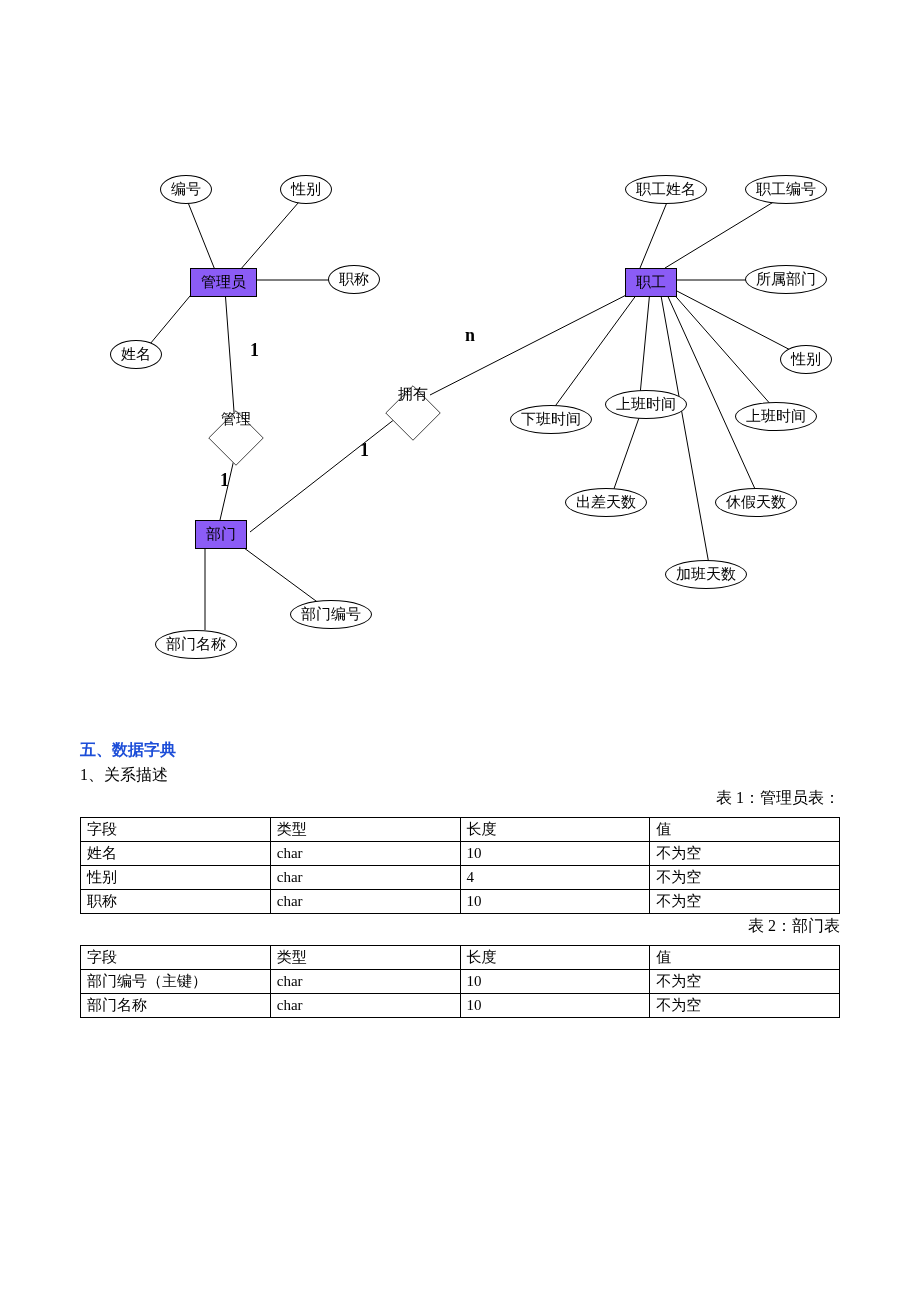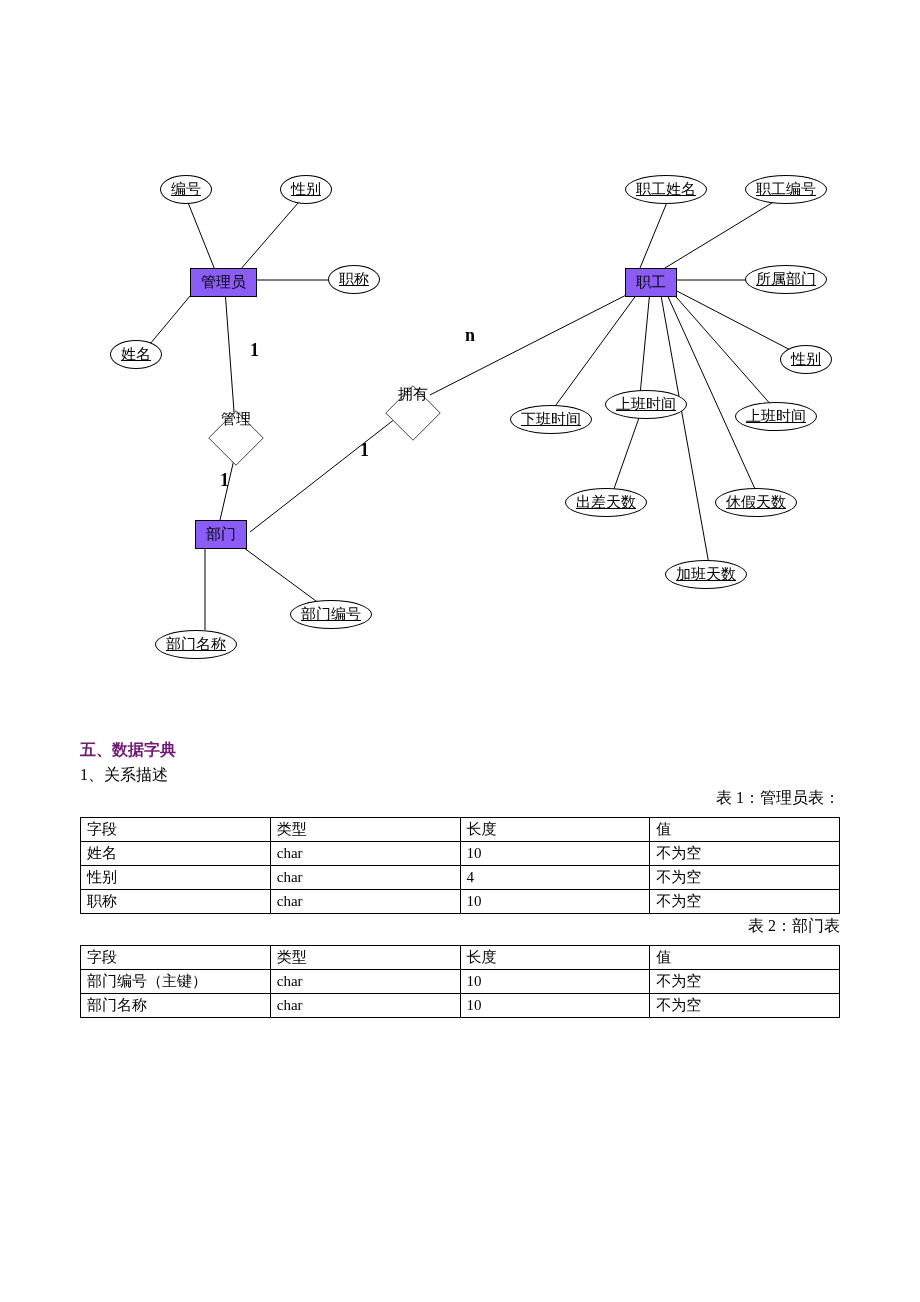--- a/index.html
+++ b/index.html
@@ -32,21 +32,20 @@
   }
   .attr{
     position:absolute;
     border:1px solid #000;
     border-radius:50%;
     background:#fff;
     padding:4px 10px;
     text-align:center;
     font-size:15px;
     white-space:nowrap;
-    text-decoration:underline;
   }
   .rel{
     position:absolute;
     width:56px;height:56px;
     display:flex;align-items:flex-start;justify-content:center;
   }
   .rel .di{
     position:absolute;inset:0;
     border:1px solid #000;
     transform:rotate(45deg) scale(.7,.7);
@@ -54,21 +53,21 @@
   }
   .rel span{position:relative;z-index:2;font-size:15px;}
   .card{
     position:absolute;
     font-weight:bold;
     font-size:18px;
   }
   svg.lines{position:absolute;inset:0;width:100%;height:100%;pointer-events:none;}
   svg line{stroke:#000;stroke-width:1;}
   h3.section{
-    color:#701a75;
+    color:#1d4ed8;
     font-size:16px;
     font-weight:bold;
     margin:0 0 4px 0;
   }
   .sub{
     font-size:16px;
     margin:0 0 2px 0;
   }
   table.dd{
     border-collapse:collapse;

